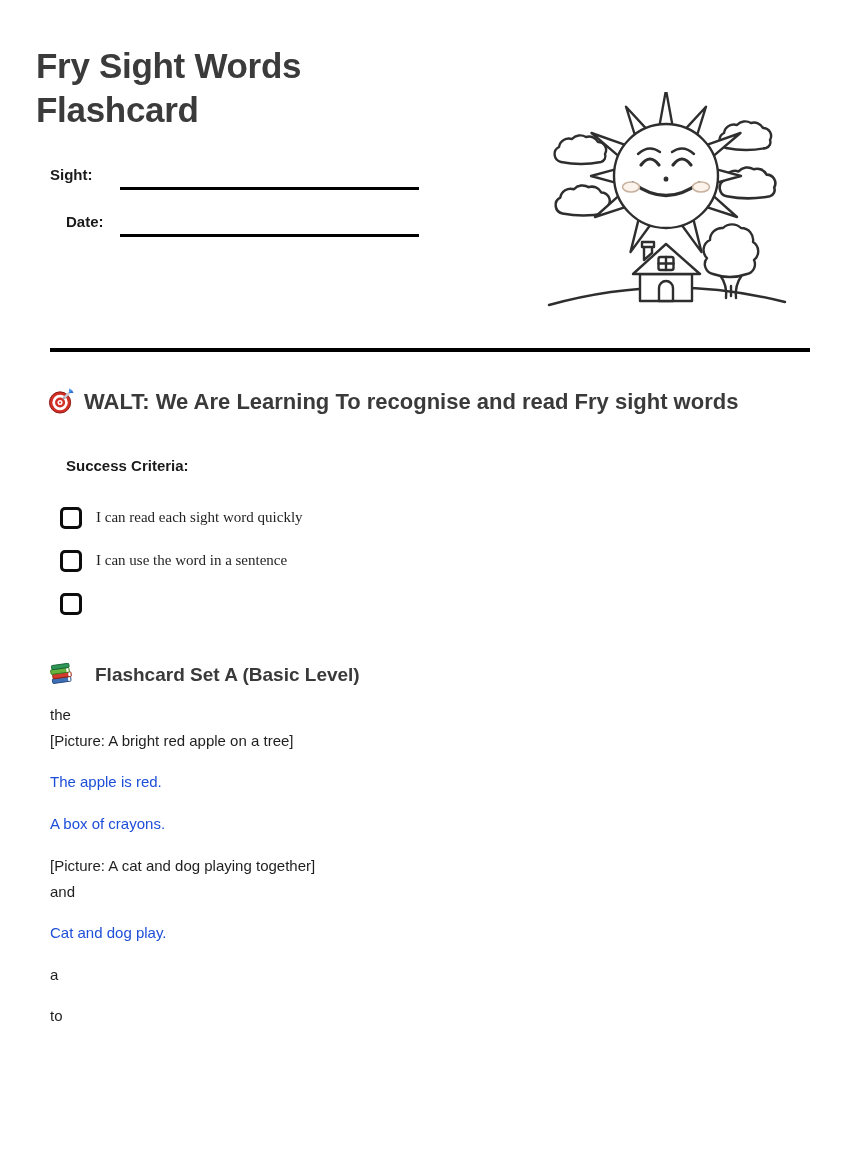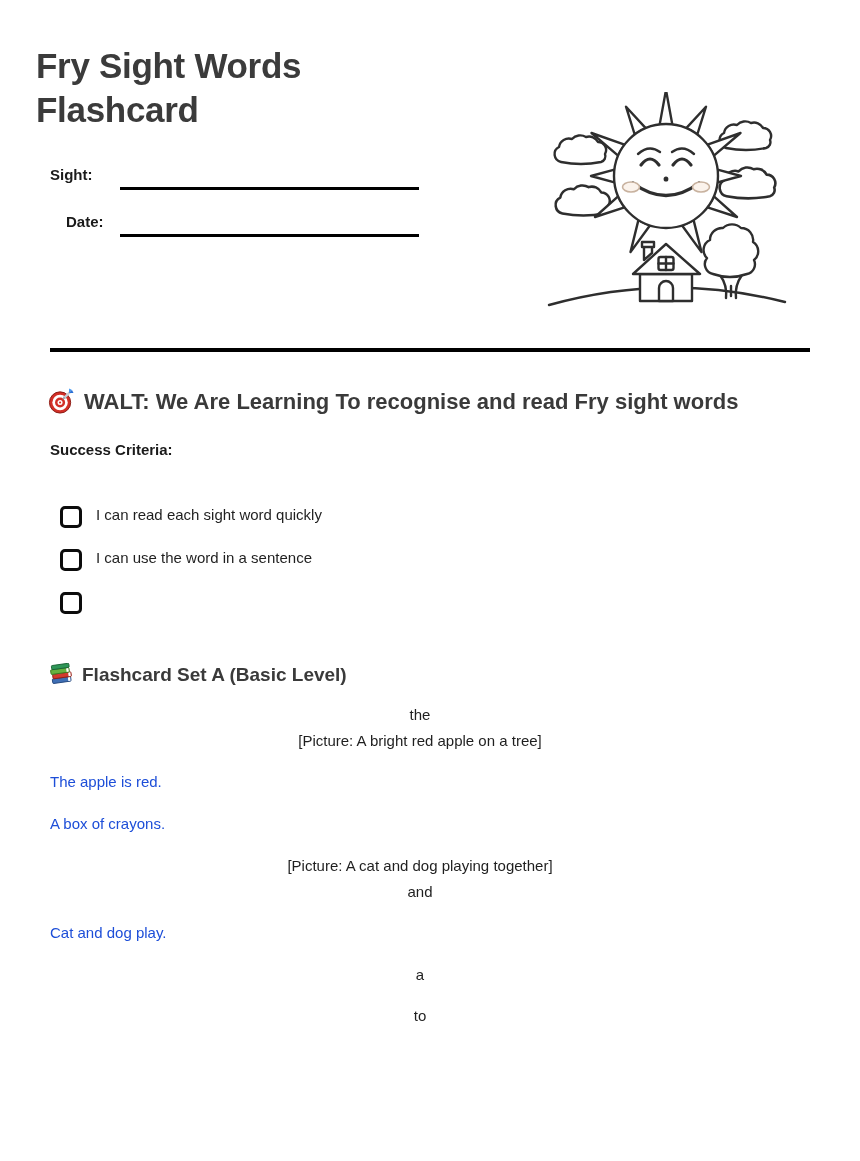--- a/index.html
+++ b/index.html
@@ -21,35 +21,35 @@
   .date-line{top:234px;}
   
   .scene{position:absolute;left:543px;top:92px;width:250px;height:224px;}
   
   .divider{position:absolute;left:50px;top:348px;width:760px;height:4px;background:#000;}
   
   .walt{position:absolute;left:48px;top:388px;display:flex;align-items:flex-end;gap:9px;margin:0;}
   .walt .walt-text{font-size:22px;font-weight:700;color:#3a3a3a;}
   .walt svg{width:27px;height:27px;flex:0 0 auto;}
   
-  .sc-label{position:absolute;left:50px;top:441px;font-size:15px;font-weight:700;color:#1a1a1a;margin:0;}
+  .sc-label{position:absolute;left:50px;top:441px;font-size:15px;font-weight:700;color:#1a1a1a;margin:16px;}
   .checklist{position:absolute;left:60px;top:506px;}
-  .check-row{display:flex;align-items:flex-start;margin:0 0 20px 0;height:23px;}
+  .check-row{display:flex;align-items:center;margin:0 0 20px 0;height:23px;font-family:Liberation Serif, serif;}
   .checkbox{
     width:22px;height:22px;border:3px solid #0c0c0c;border-radius:5px;
     background:#fff;box-sizing:border-box;flex:0 0 auto;cursor:pointer;
   }
   .check-row .crit-label{margin-left:14px;font-size:15px;color:#1f1f1f;}
   
-  .set-a{position:absolute;left:49px;top:663px;display:flex;align-items:center;gap:9px;margin:0;}
+  .set-a{position:absolute;left:49px;top:663px;display:flex;align-items:center;gap:22px;margin:0;}
   .set-a .set-a-text{font-size:19px;font-weight:700;color:#3a3a3a;}
   .set-a svg{width:24px;height:24px;flex:0 0 auto;}
   .cards{position:absolute;left:50px;top:702px;width:740px;}
   .card-top{margin:0 0 15px 0;font-size:15px;line-height:26px;color:#1f1f1f;}
-  .card-top .fc-line{display:block;text-align:center;}
+  .card-top .fc-line{display:block;}
   .card-sentence{margin:0 0 16px 0;font-size:15px;line-height:26px;color:#1d4ed8;}
   .stroke{fill:none;stroke:#2e2e2e;stroke-width:2.4;stroke-linecap:round;stroke-linejoin:round;}
   .fillw{fill:#ffffff;stroke:#2e2e2e;stroke-width:2.4;stroke-linejoin:round;}
 </style>
 </head>
 <body>
 
 <div class="page">
 
   <h1 class="doc-title">

